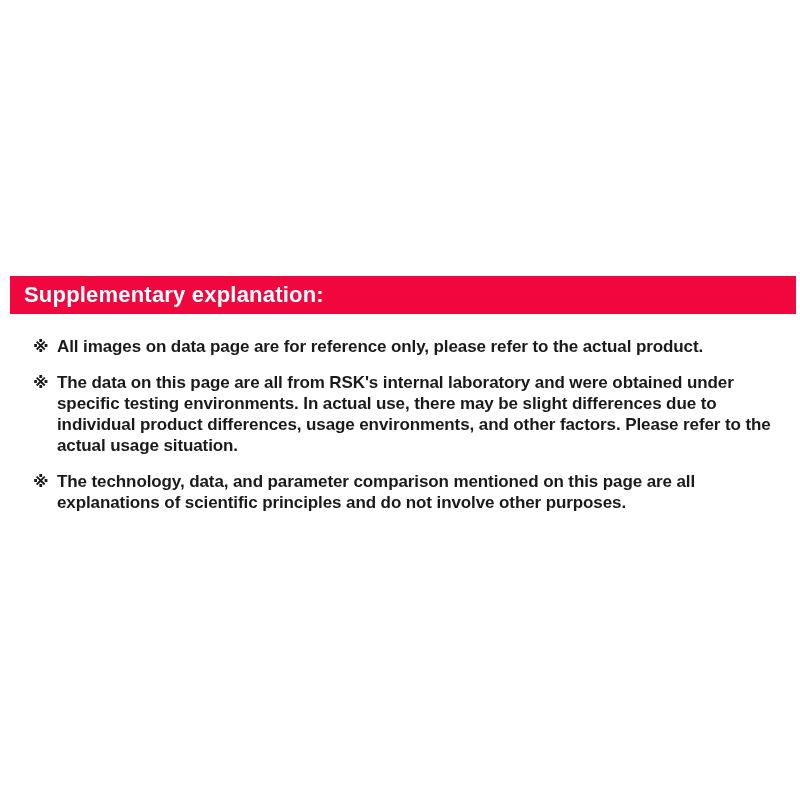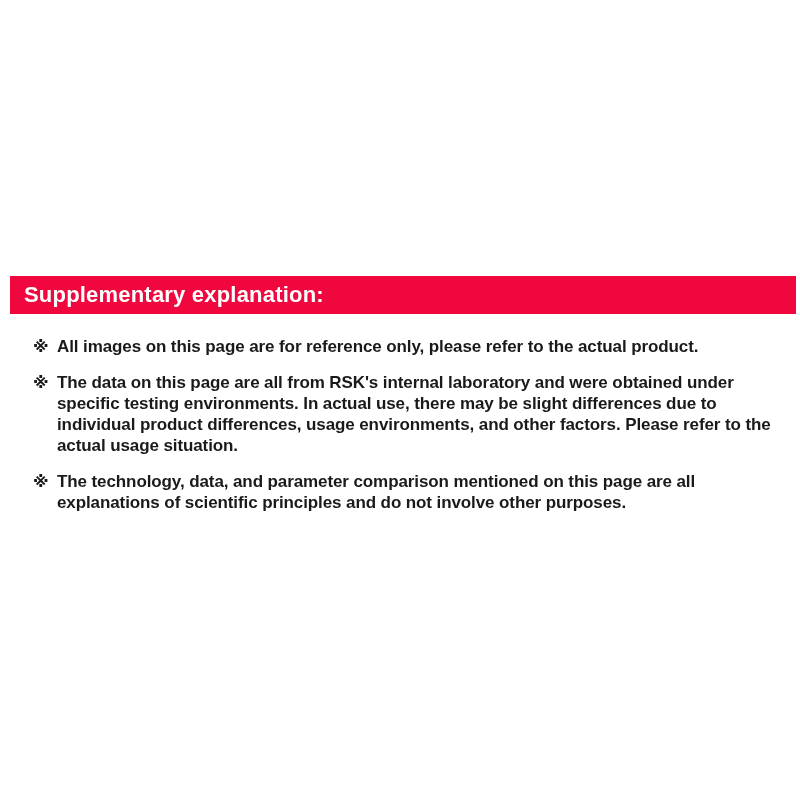--- a/index.html
+++ b/index.html
@@ -72,21 +72,21 @@
 <div class="page">
 
   <div class="banner" style="background: rgb(240, 7, 62);">
     <span class="banner-title" style="color: rgb(255, 255, 255);">Supplementary explanation:</span>
   </div>
 
   <div class="notes">
 
     <div class="note-item">
       <span class="note-marker">※</span>
-      <span class="note-text">All images on this page are for reference only, please refer to the actual product.</span>
+      <span class="note-text">All images on data page are for reference only, please refer to the actual product.</span>
     </div>
 
     <div class="note-item">
       <span class="note-marker">※</span>
       <span class="note-text">The data on this page are all from RSK's internal laboratory and were obtained under specific testing environments. In actual use, there may be slight differences due to individual product differences, usage environments, and other factors. Please refer to the actual usage situation.</span>
     </div>
 
     <div class="note-item">
       <span class="note-marker">※</span>
       <span class="note-text">The technology, data, and parameter comparison mentioned on this page are all explanations of scientific principles and do not involve other purposes.</span>

